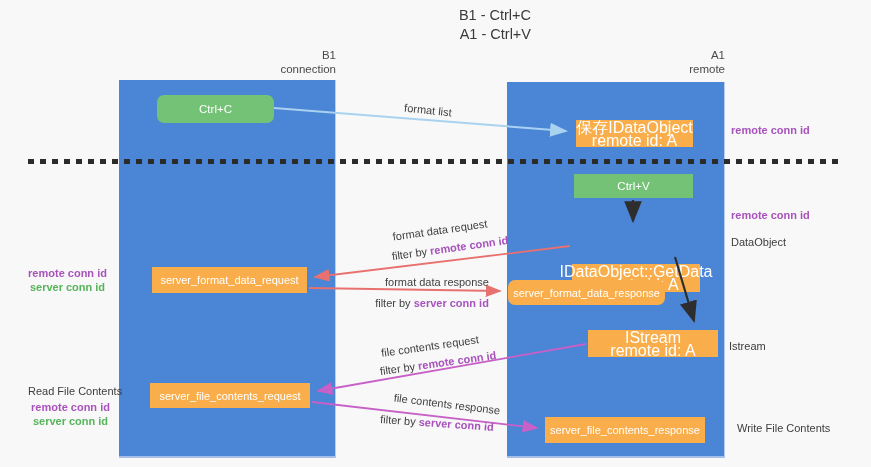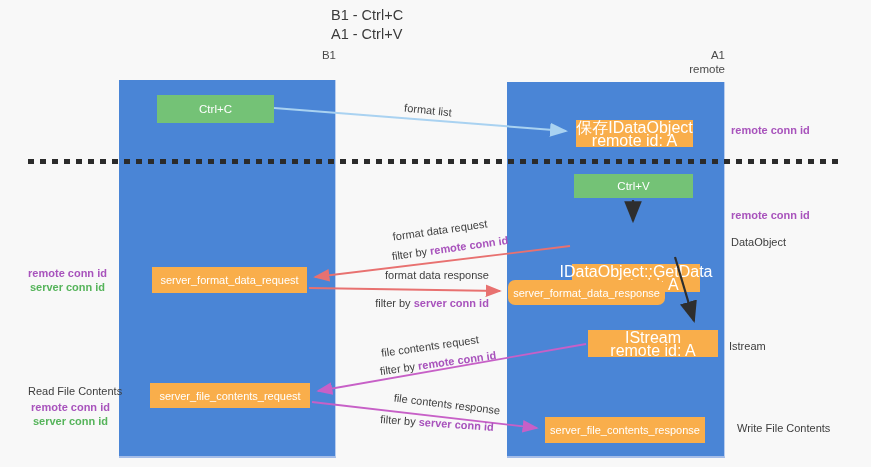--- a/index.html
+++ b/index.html
@@ -5,21 +5,21 @@
   * { margin: 0; padding: 0; box-sizing: border-box; }
   html, body { background: #f8f8f8; }
   #stage {
     position: relative; width: 871px; height: 467px;
     background: #f8f8f8; overflow: hidden;
     font-family: "Liberation Sans", sans-serif;
     color: #3d3d3d;
   }
   .abs { position: absolute; }
   .title {
-    left: 331px; top: 6px; width: 200px; text-align: left;
+    left: 331px; top: 6px; width: 200px; text-align: right;
     font-size: 14.5px; line-height: 19px; color: #3a3a3a;
   }
   .col-header {
     text-align: right; font-size: 11.5px; line-height: 14px; color: #4a4a4a;
   }
   .column {
     background: #4a85d6;
     border-bottom: 2px solid #a5bde8;
     border-right: 1px solid #b9cdee;
   }
@@ -49,32 +49,33 @@
 
 <div id="stage">
 
   <div class="abs title">
     <div>B1 - Ctrl+C</div>
     <div>A1 - Ctrl+V</div>
   </div>
 
   <div class="abs col-header" style="left:119px; top:48px; width:217px;">
     <div>B1</div>
+    <div>connection</div>
   </div>
   <div class="abs col-header" style="left:507px; top:48px; width:218px;">
     <div>A1</div>
     <div>remote</div>
   </div>
 
   <div class="abs column" style="left:119px; top:80px; width:217px; height:378px;"></div>
   <div class="abs column" style="left:507px; top:82px; width:218px; height:376px;"></div>
 
   <div class="abs dashes"></div>
 
-  <div class="abs box box-green" style="left:157px; top:95px; width:117px; height:28px;">
+  <div class="abs box box-green" style="left:157px; top:95px; width:117px; height:28px;border-radius:7px;">
     <div>Ctrl+C</div>
   </div>
   <div class="abs box box-green" style="left:574px; top:174px; width:119px; height:24px;align-items:center;">
     <div>Ctrl+V</div>
   </div>
 
   <div class="abs box box-orange" style="left:576px; top:120px; width:117px; height:27px;">
     <div class="l2">保存IDataObject</div>
     <div class="l2">remote id: A</div>
   </div>
@@ -121,21 +122,21 @@
     <line x1="309" y1="288" x2="500" y2="291" stroke="#e87170" stroke-width="1.8" marker-end="url(#mRed)"></line>
     <line x1="586" y1="344" x2="318" y2="391" stroke="#c760c7" stroke-width="1.8" marker-end="url(#mMag)"></line>
     <line x1="312" y1="402" x2="537" y2="428" stroke="#c760c7" stroke-width="1.8" marker-end="url(#mMag)"></line>
   </svg>
 
   <div class="abs mid-label" style="left:428px; top:104px; transform:translateX(-50%) rotate(6deg);">format list</div>
 
   <div class="abs mid-label" style="left:440px; top:224px; transform:translateX(-50%) rotate(-8deg);">format data request</div>
   <div class="abs mid-label" style="left:450px; top:242px; transform:translateX(-50%) rotate(-8deg);"><span>filter by </span><span class="purple">remote conn id</span></div>
 
-  <div class="abs mid-label" style="left:437px; top:269px; transform:translateX(-50%);">format data response</div>
+  <div class="abs mid-label" style="left:437px; top:276px; transform:translateX(-50%);">format data response</div>
   <div class="abs mid-label" style="left:432px; top:297px; transform:translateX(-50%);"><span>filter by </span><span class="purple">server conn id</span></div>
 
   <div class="abs mid-label" style="left:430px; top:340px; transform:translateX(-50%) rotate(-8deg);">file contents request</div>
   <div class="abs mid-label" style="left:438px; top:357px; transform:translateX(-50%) rotate(-8deg);"><span>filter by </span><span class="purple">remote conn id</span></div>
 
   <div class="abs mid-label" style="left:447px; top:398px; transform:translateX(-50%) rotate(7deg);">file contents response</div>
   <div class="abs mid-label" style="left:437px; top:417px; transform:translateX(-50%) rotate(4deg);"><span>filter by </span><span class="purple">server conn id</span></div>
 
   <div class="abs side-label" style="left:25px; top:266px; width:85px; text-align:center; line-height:14px;">
     <div class="purple">remote conn id</div>

